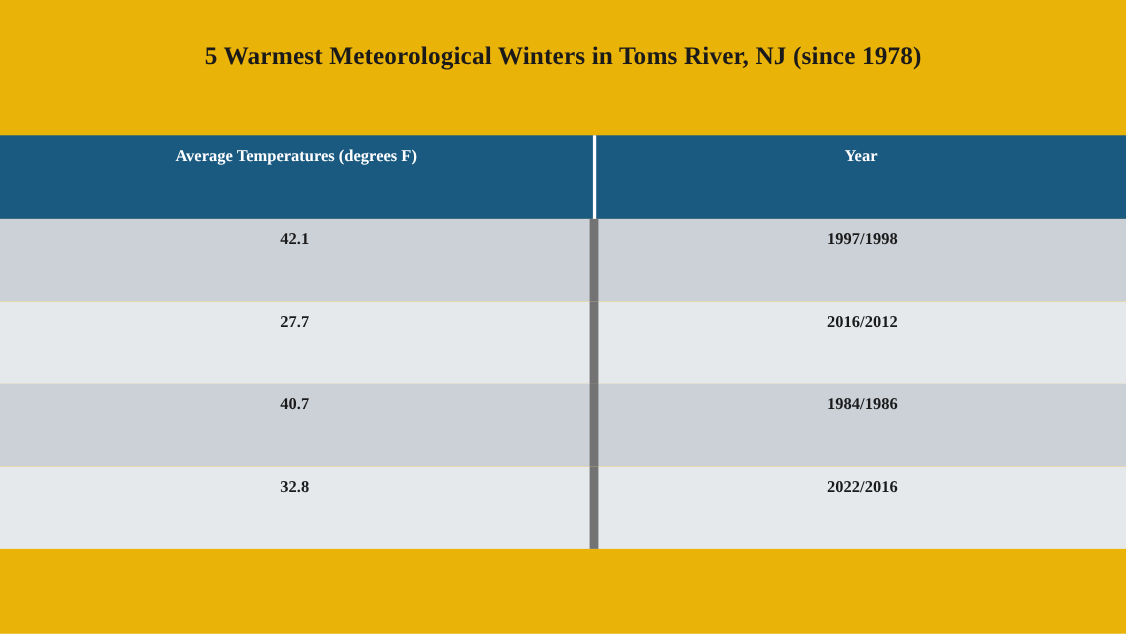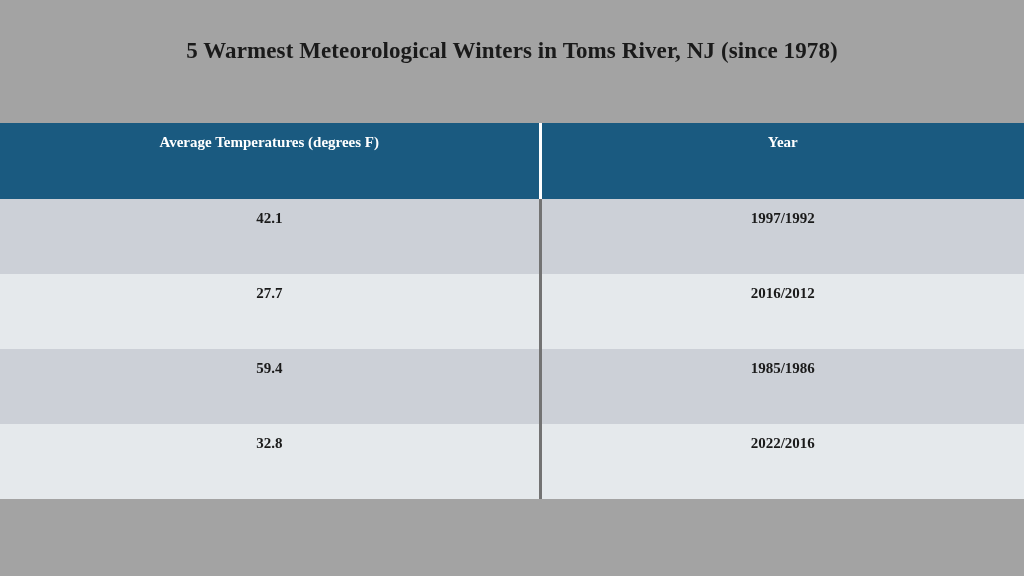--- a/index.html
+++ b/index.html
@@ -10,21 +10,21 @@
     width: 1024px;
     height: 576px;
     background: #ffffff;
     font-family: "Liberation Serif", serif;
     overflow: hidden;
   }
   .slide {
     position: relative;
     width: 1024px;
     height: 576px;
-    background: #a3a3a3;
+    background: #eab308;
   }
   .title {
     position: absolute;
     top: 38px;
     left: 0;
     width: 1024px;
     text-align: center;
     font-family: "Liberation Serif", serif;
     font-size: 23px;
     font-weight: bold;
@@ -80,21 +80,21 @@
   tbody td .cell-inner {
     padding-top: 11px;
   }
   tbody tr.row-dark td {
     background: #ccd0d7;
   }
   tbody tr.row-light td {
     background: #e5e9ec;
   }
   tbody td.col-a {
-    border-right: 3px solid #737373;
+    border-right: 8px solid #737373;
   }
   tbody tr + tr td {
     border-top: 1px solid #ffffff;
   }
 </style>
 </head>
 <body>
 
 <div class="slide">
 
@@ -115,37 +115,37 @@
             <div class="cell-inner">Year</div>
           </th>
         </tr>
       </thead>
       <tbody>
         <tr class="row-dark">
           <td class="col-a">
             <div class="cell-inner">42.1</div>
           </td>
           <td class="col-b">
-            <div class="cell-inner">1997/1992</div>
+            <div class="cell-inner">1997/1998</div>
           </td>
         </tr>
         <tr class="row-light">
           <td class="col-a">
             <div class="cell-inner">27.7</div>
           </td>
           <td class="col-b">
             <div class="cell-inner">2016/2012</div>
           </td>
         </tr>
         <tr class="row-dark">
           <td class="col-a">
-            <div class="cell-inner">59.4</div>
+            <div class="cell-inner">40.7</div>
           </td>
           <td class="col-b">
-            <div class="cell-inner">1985/1986</div>
+            <div class="cell-inner">1984/1986</div>
           </td>
         </tr>
         <tr class="row-light">
           <td class="col-a">
             <div class="cell-inner">32.8</div>
           </td>
           <td class="col-b">
             <div class="cell-inner">2022/2016</div>
           </td>
         </tr>

